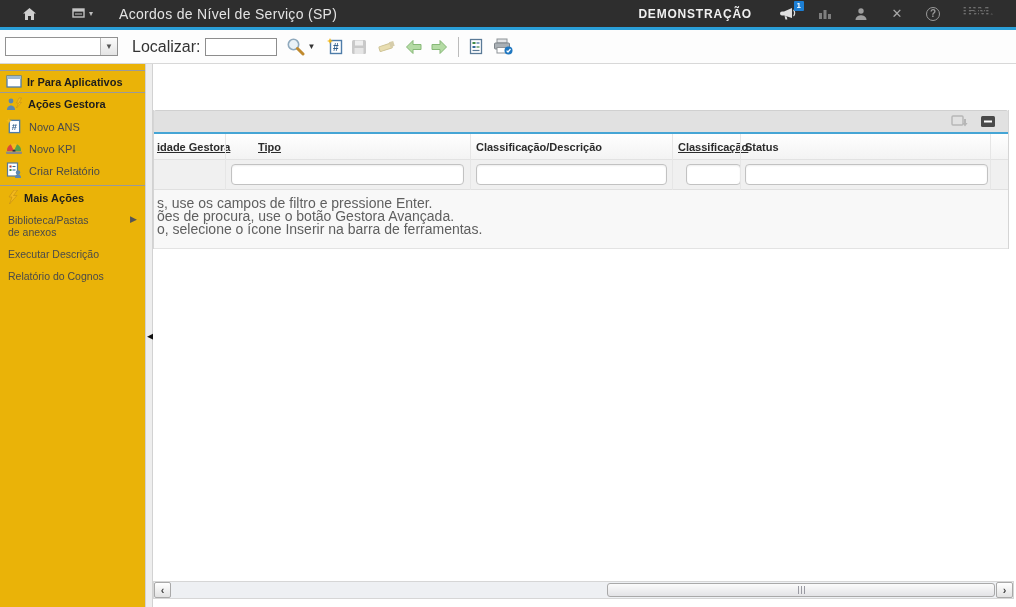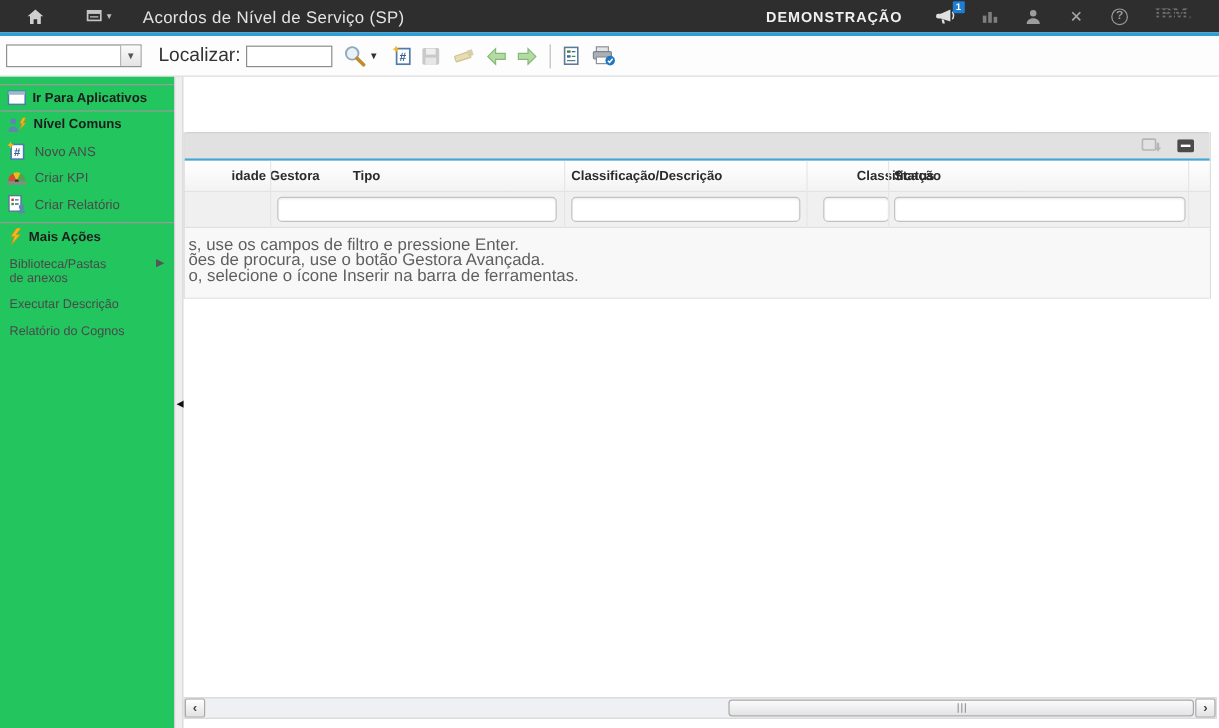--- a/index.html
+++ b/index.html
@@ -40,21 +40,21 @@
   .find-input { margin-left: 5px; width: 72px; height: 18px; border: 1px solid #8d8d8d;
     font-size: 11px; padding: 0 3px; font-family: "Liberation Sans", sans-serif; }
   .tool-ic { margin-left: 7px; display: flex; align-items: center; cursor: pointer; }
   .tool-ic.dim { cursor: default; }
   .sep { width: 1px; height: 20px; background: #bcbcbc; margin: 0 7px 0 10px; }
   .mini-caret { font-size: 8px; color: #333; margin-left: 2px; cursor: pointer; }
 
   
   .main { display: flex; height: 543px; }
 
-  .sidebar { width: 145px; background: #22c55e; flex: none; padding-top: 6px; font-size: 11px; }
+  .sidebar { width: 145px; background: #eab308; flex: none; padding-top: 6px; font-size: 11px; }
   .side-header { display: flex; align-items: center; gap: 5px; padding: 4px 6px;
     border-top: 1px solid #9a9a9a; font-weight: bold; color: #1d1d1d; cursor: pointer; }
   .side-item { display: flex; align-items: center; gap: 7px; padding: 3px 6px 4px 6px;
     color: #4a4a4a; cursor: pointer; }
   .side-item .lbl { padding-top: 1px; }
   .side-link { display: flex; align-items: flex-start; padding: 5px 6px 5px 8px;
     color: #4a4a4a; font-size: 10.5px; cursor: pointer; gap: 33px; }
   .side-link .lbl { flex: 1; }
   .submenu-arrow { font-size: 9px; color: #555; margin-right: 2px; }
 
@@ -72,21 +72,21 @@
   .pt-ic { margin-right: 13px; display: flex; align-items: center; cursor: pointer; }
   .pt-ic.dim { cursor: default; }
   .panel-accent { height: 2px; background: #45a5d5; }
 
   .grid-rows { position: relative; }
   .col-sep { position: absolute; top: 0; width: 1px; height: 56px; background: #e6e6e6; }
   .header-row { height: 26px; background: linear-gradient(#ffffff,#f3f3f3);
     position: relative; border-bottom: 1px solid #e2e2e2; }
   .hdr { position: absolute; top: 7px; font-size: 11px; font-weight: bold; color: #2b2b2b;
     white-space: nowrap; }
-  .hdr.sortable { cursor: pointer; margin-left: 36px; }
+  .hdr.sortable { text-decoration: underline; cursor: pointer; }
   .filter-row { height: 30px; background: #f0f0f0; position: relative; border-bottom: 1px solid #e0e0e0; }
   .flt { position: absolute; top: 4px; height: 21px; background: #fff;
     border: 1px solid #c2c2c2; border-radius: 4px; font-size: 11px; padding: 0 5px;
     box-shadow: inset 0 1px 2px rgba(0,0,0,.07); font-family: "Liberation Sans", sans-serif; }
 
   .hints { background: #f8f8f8; border-bottom: 1px solid #e3e3e3; padding: 7px 0 12px 3px; }
   .hint-line { font-size: 14px; color: #5f5f5f; line-height: 13px; white-space: nowrap; }
 
   
   .hscroll { position: absolute; left: 0; right: 2px; top: 517px; height: 18px;
@@ -254,41 +254,41 @@
       </svg>
       <span class="lbl">Ir Para Aplicativos</span>
     </div>
 
     <div class="side-header">
       <svg width="17" height="14" viewBox="0 0 17 14">
         <circle cx="5" cy="4" r="2.4" fill="#5d87ae"></circle>
         <path d="M1 13 C1 9.5 3.5 8.5 5 8.5 C6.5 8.5 9 9.5 9 13 Z" fill="#5d87ae"></path>
         <path d="M13 1 L10.5 6 L12.5 6 L10.5 11 L15.5 5.5 L13.3 5.5 L15.5 1 Z" fill="#f3b91c" stroke="#c79215" stroke-width=".6"></path>
       </svg>
-      <span class="lbl">Nível Comuns</span>
+      <span class="lbl">Ações Gestora</span>
     </div>
 
     <div class="side-item">
       <svg width="16" height="16" viewBox="0 0 17 17">
         <rect x="3.5" y="2.5" width="11" height="13" fill="#fff" stroke="#4e7ca9" stroke-width="1.4"></rect>
         <text x="6" y="13" font-size="10" font-weight="bold" fill="#35618d">#</text>
         <path d="M3 0 L4 2.2 L6.3 3 L4 3.8 L3 6 L2 3.8 L0 3 L2 2.2 Z" fill="#f3b91c"></path>
       </svg>
       <span class="lbl">Novo ANS</span>
     </div>
 
     <div class="side-item">
       <svg width="16" height="14" viewBox="0 0 16 14">
         <path d="M1 10 A7 7 0 0 1 5 3.3 L8 10 Z" fill="#d9483b"></path>
         <path d="M5 3.3 A7 7 0 0 1 11 3.3 L8 10 Z" fill="#f3b91c"></path>
         <path d="M11 3.3 A7 7 0 0 1 15 10 L8 10 Z" fill="#57a04e"></path>
         <circle cx="8" cy="10" r="1.6" fill="#333"></circle>
         <rect x="0" y="10.5" width="16" height="2.5" rx="1" fill="#8a8a8a"></rect>
       </svg>
-      <span class="lbl">Criar KPI</span>
+      <span class="lbl">Novo KPI</span>
     </div>
 
     <div class="side-item">
       <svg width="16" height="16" viewBox="0 0 16 16">
         <rect x="1.5" y="1" width="10" height="13" fill="#fff" stroke="#5a7a97" stroke-width="1.2"></rect>
         <rect x="3.5" y="3.5" width="2" height="2" fill="#c0392b"></rect>
         <line x1="6.5" y1="4.5" x2="9.5" y2="4.5" stroke="#34699c" stroke-width="1.1"></line>
         <rect x="3.5" y="7" width="2" height="2" fill="#3f8a46"></rect>
         <line x1="6.5" y1="8" x2="9.5" y2="8" stroke="#34699c" stroke-width="1.1"></line>
         <circle cx="12" cy="10.5" r="2.2" fill="#5d87ae"></circle>

